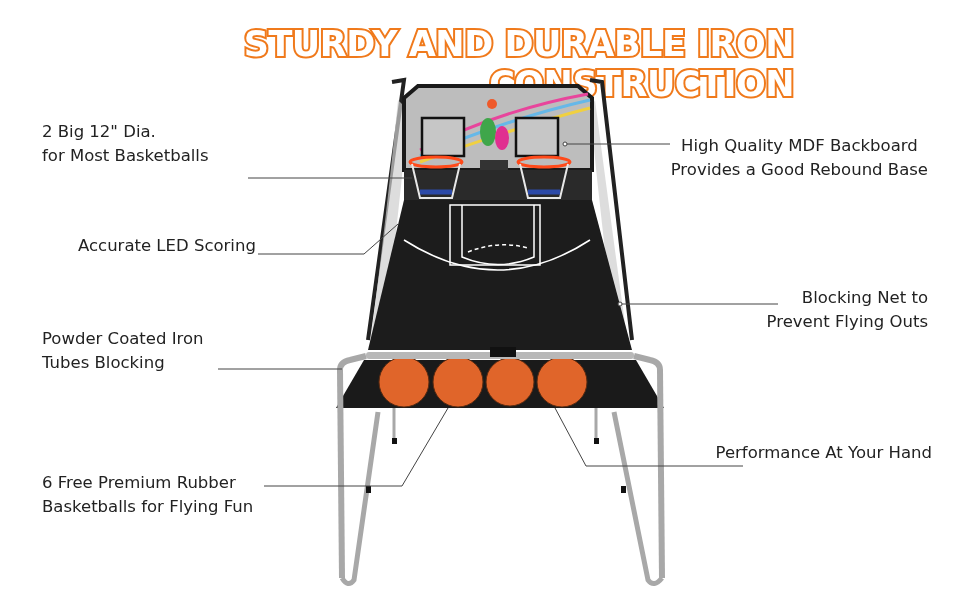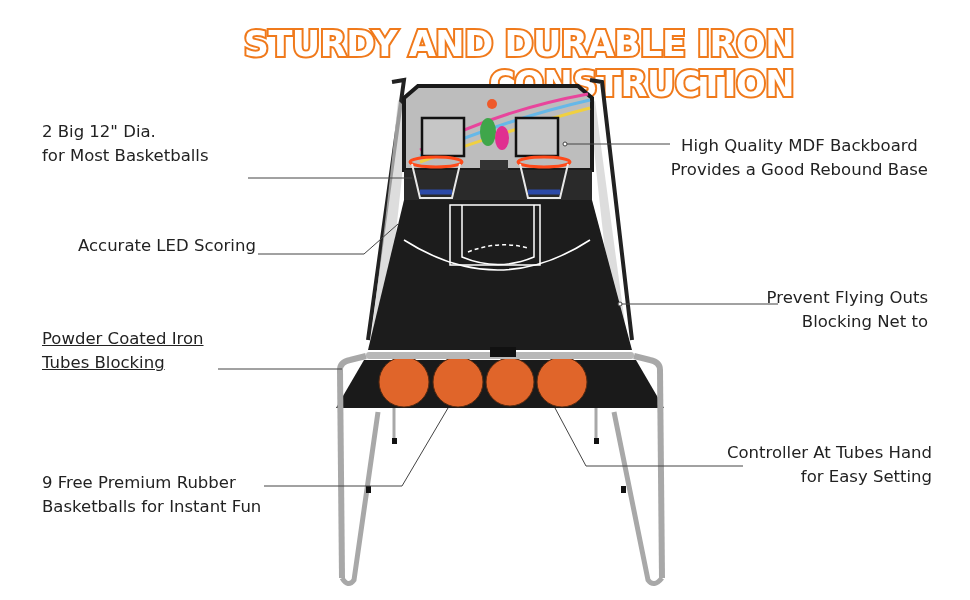--- a/index.html
+++ b/index.html
@@ -98,33 +98,32 @@
   </g>
 </svg>
 
 <div class="label" style="left:42px; top:120px;">
   <div>2 Big 12" Dia.</div>
   <div>for Most Basketballs</div>
 </div>
 <div class="label" style="left:42px; top:234px;margin-left:36px;">
   <div>Accurate LED Scoring</div>
 </div>
-<div class="label" style="left:42px; top:327px;text-decoration:underline;">
+<div class="label" style="left:42px; top:327px;">
   <div>Powder Coated Iron</div>
   <div>Tubes Blocking</div>
 </div>
 <div class="label" style="left:42px; top:471px;">
-  <div>9 Free Premium Rubber</div>
-  <div>Basketballs for Instant Fun</div>
+  <div>6 Free Premium Rubber</div>
+  <div>Basketballs for Flying Fun</div>
 </div>
 
 <div class="label right" style="right:42px; top:134px;text-align:center;">
   <div>High Quality MDF Backboard</div>
   <div>Provides a Good Rebound Base</div>
 </div>
 <div class="label right" style="right:42px; top:286px;">
+  <div>Blocking Net to</div>
   <div>Prevent Flying Outs</div>
-  <div>Blocking Net to</div>
 </div>
 <div class="label right" style="right:38px; top:441px;">
-  <div>Controller At Tubes Hand</div>
-  <div>for Easy Setting</div>
+  <div>Performance At Your Hand</div>
 </div>
 
 </body></html>

